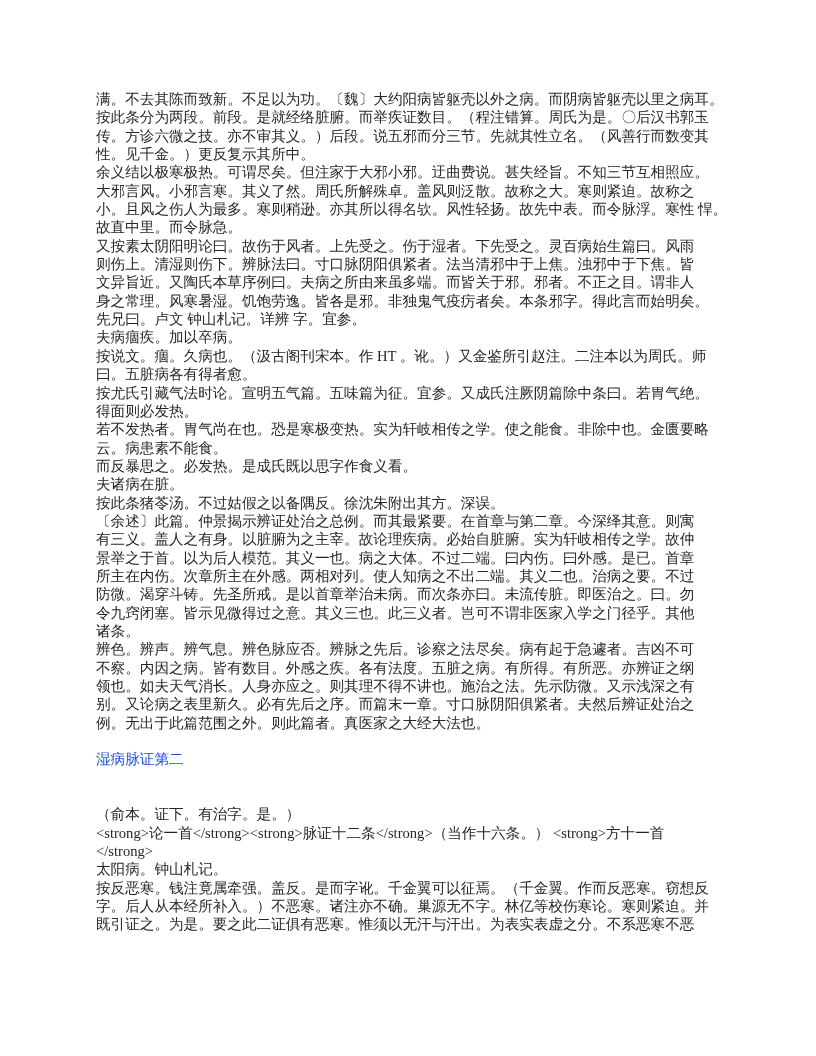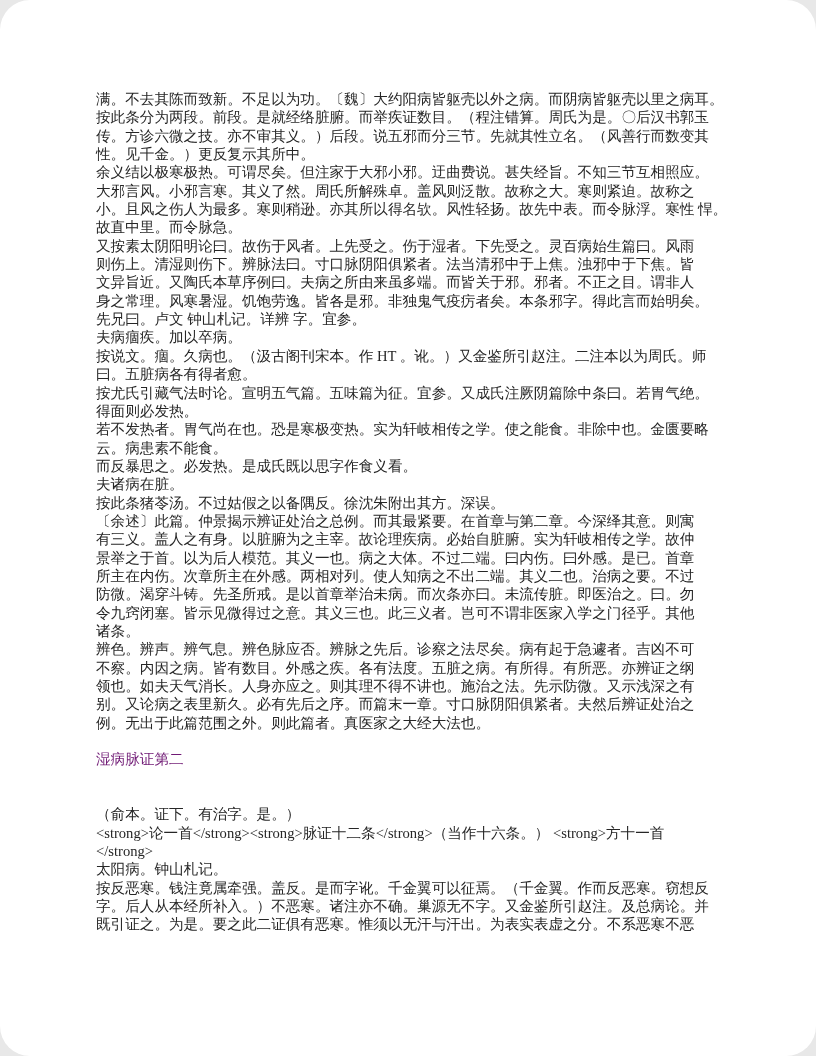--- a/index.html
+++ b/index.html
@@ -7,40 +7,39 @@
     padding: 0;
     background: #e8e8e8;
   }
   .page {
     position: relative;
     width: 816px;
     height: 1056px;
     margin: 0 auto;
     background: #ffffff;
     overflow: hidden;
-    border-radius: 30px;
   }
   .content {
     position: absolute;
     left: 96px;
     top: 90px;
     width: 640px;
   }
   .line {
     font-family: "Liberation Serif", "DejaVu Serif", serif;
     font-size: 14.6px;
     line-height: 18.35px;
     height: 18.35px;
     color: #262626;
     white-space: pre;
     overflow: visible;
   }
   .line.heading {
     
-    color: #701a75;
+    color: #1d4ed8;
   }
 </style>
 </head>
 <body>
 
 <div class="page">
   <div class="content">
       <div class="line">满。不去其陈而致新。不足以为功。〔魏〕大约阳病皆躯壳以外之病。而阴病皆躯壳以里之病耳。</div>
       <div class="line">按此条分为两段。前段。是就经络脏腑。而举疾证数目。（程注错算。周氏为是。〇后汉书郭玉</div>
       <div class="line">传。方诊六微之技。亦不审其义。）后段。说五邪而分三节。先就其性立名。（风善行而数变其</div>
@@ -78,16 +77,16 @@
       <div class="line">例。无出于此篇范围之外。则此篇者。真医家之大经大法也。</div>
       <div class="line"></div>
       <div class="line heading">湿病脉证第二</div>
       <div class="line"></div>
       <div class="line"></div>
       <div class="line">（俞本。证下。有治字。是。）</div>
       <div class="line">&lt;strong&gt;论一首&lt;/strong&gt;&lt;strong&gt;脉证十二条&lt;/strong&gt;（当作十六条。） &lt;strong&gt;方十一首</div>
       <div class="line">&lt;/strong&gt;</div>
       <div class="line">太阳病。钟山札记。</div>
       <div class="line">按反恶寒。钱注竟属牵强。盖反。是而字讹。千金翼可以征焉。（千金翼。作而反恶寒。窃想反</div>
-      <div class="line">字。后人从本经所补入。）不恶寒。诸注亦不确。巢源无不字。又金鉴所引赵注。及总病论。并</div>
+      <div class="line">字。后人从本经所补入。）不恶寒。诸注亦不确。巢源无不字。林亿等校伤寒论。寒则紧迫。并</div>
       <div class="line">既引证之。为是。要之此二证俱有恶寒。惟须以无汗与汗出。为表实表虚之分。不系恶寒不恶</div>
     </div>
 </div>
 
 </body></html>

